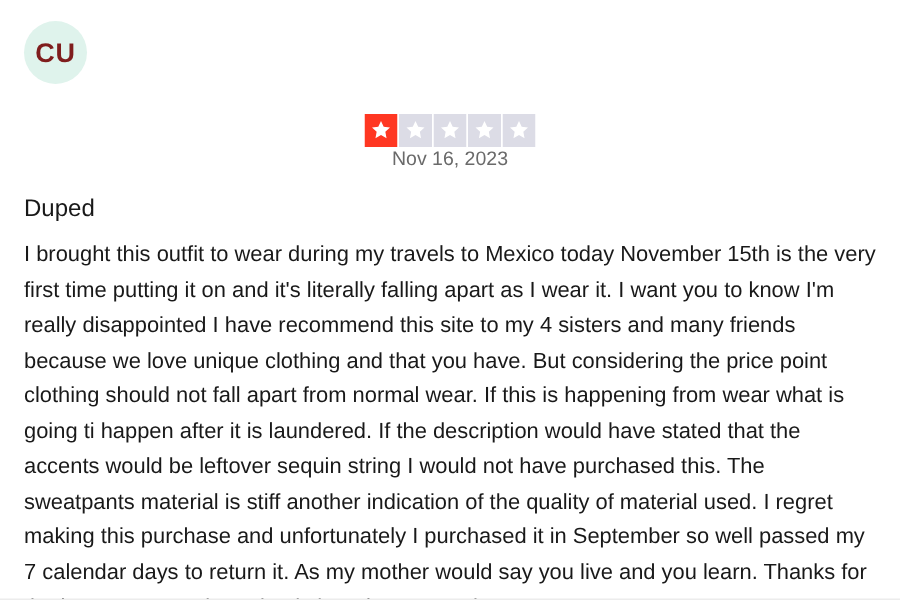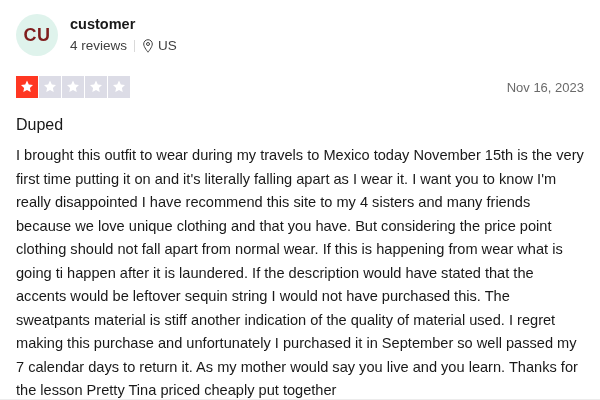--- a/index.html
+++ b/index.html
@@ -71,20 +71,21 @@
     gap: 4px;
   }
   .pin-icon svg { display: block; }
 
   
   .rating-row {
     display: flex;
     align-items: center;
     justify-content: space-between;
     margin-top: 20px;
+    flex-direction: column;
   }
   .stars {
     display: flex;
     gap: 1px;
   }
   .star {
     width: 22px;
     height: 22px;
     display: flex;
     align-items: center;
@@ -120,36 +121,20 @@
     background: #ececec;
   }
 </style>
 </head>
 <body>
 
 <div class="review">
 
   <div class="reviewer">
     <div class="avatar">CU</div>
-    <div class="reviewer-info">
-      <div class="reviewer-name">customer</div>
-      <div class="reviewer-meta">
-        <span>4 reviews</span>
-        <span class="meta-sep"></span>
-        <span class="loc">
-          <span class="pin-icon">
-            <svg width="12" height="14" viewBox="0 0 12 14" aria-hidden="true">
-              <path d="M6 0.7C3.6 0.7 1.7 2.6 1.7 5c0 3 4.3 8.2 4.3 8.2S10.3 8 10.3 5C10.3 2.6 8.4 0.7 6 0.7z" fill="none" stroke="#3f3f3f" stroke-width="1"></path>
-              <circle cx="6" cy="5" r="1.5" fill="none" stroke="#3f3f3f" stroke-width="1"></circle>
-            </svg>
-          </span>
-          <span>US</span>
-        </span>
-      </div>
-    </div>
   </div>
 
   <div class="rating-row">
     <div class="stars">
       <span class="star">
         <svg width="22" height="22" viewBox="0 0 22 22">
             <rect width="22" height="22" fill="#ff3722"></rect>
             <path d="M11 4.6l1.8 3.9 4.2.5-3.1 2.9.8 4.2-3.7-2.1-3.7 2.1.8-4.2-3.1-2.9 4.2-.5z" fill="#ffffff"></path>
           </svg>
       </span>

